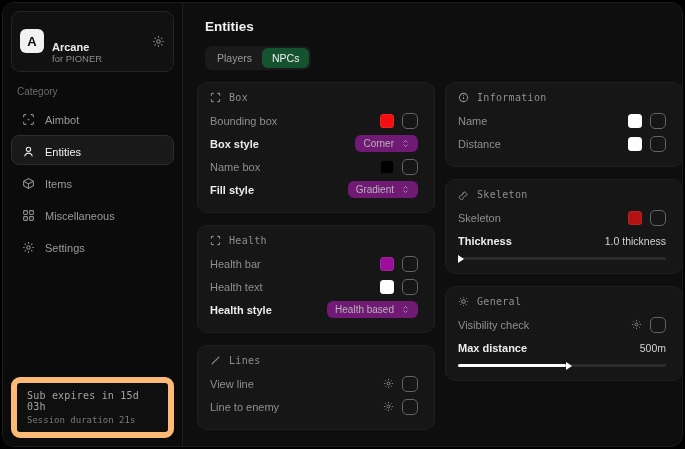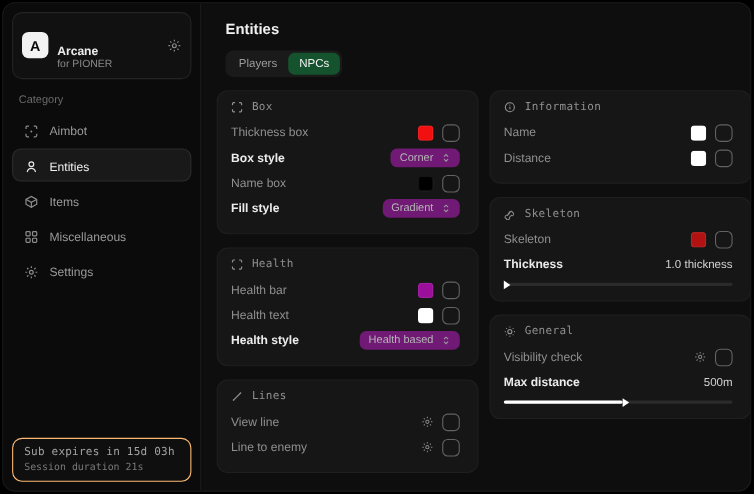--- a/index.html
+++ b/index.html
@@ -14,21 +14,21 @@
   .brand-title{font-size:11px;font-weight:bold;color:#ececec;}
   .brand-sub{font-size:9.5px;color:#8a8a8a;}
   .brand-gear{color:#8a8a8a;display:flex;}
   .category{margin:14px 6px 6px 6px;font-size:10px;color:#6a6a6a;}
   .nav{display:flex;flex-direction:column;gap:2px;}
   .nav-item{display:flex;align-items:flex-end;gap:10px;padding:6px 10px;border-radius:8px;color:#9a9a9a;font-size:11px;border:1px solid transparent;height:16px;}
   .nav-item .nicon{display:flex;color:#8d8d8d;}
   .nav-item.active{background:#191919;border-color:#2d2d2d;color:#f0f0f0;}
   .nav-item.active .nicon{color:#e8e8e8;}
   .sidebar-spacer{flex:1;}
-  .footer-card{border:1px solid #fdba74;background:#0f0f0f;border-radius:9px;padding:7px 10px;font-family:"DejaVu Sans Mono",monospace;}
+  .footer-card{border:6px solid #fdba74;background:#0f0f0f;border-radius:9px;padding:7px 10px;font-family:"DejaVu Sans Mono",monospace;}
   .footer-line1{font-size:10px;color:#a3a3a3;letter-spacing:0.2px;}
   .footer-line2{font-size:9px;color:#7a7a7a;margin-top:3px;}
 
   
   .main{flex:1;padding:12px 14px;box-sizing:border-box;}
   .main-title{font-size:13.5px;font-weight:bold;color:#f1f1f1;margin:4px 0 12px 8px;}
   .tabs{display:inline-flex;background:#1a1a1a;border-radius:7px;padding:2px;margin-left:8px;margin-bottom:12px;}
   .tab{font-size:10.5px;color:#9a9a9a;padding:4px 10px;border-radius:6px;}
   .tab.active{background:#14532d;color:#f2f2f2;}
   .cols{display:flex;gap:10px;}
@@ -146,21 +146,21 @@
         <div class="card">
           <div class="card-head">
             <span class="hicon">
               <svg width="11" height="11" viewBox="0 0 24 24" fill="none" stroke="currentColor" stroke-width="2.4">
                   <path d="M3 8V5a2 2 0 0 1 2-2h3M16 3h3a2 2 0 0 1 2 2v3M21 16v3a2 2 0 0 1-2 2h-3M8 21H5a2 2 0 0 1-2-2v-3"></path>
                 </svg>
             </span>
             <span>Box</span>
           </div>
           <div class="row">
-            <span class="rlabel">Thickness box</span>
+            <span class="rlabel">Bounding box</span>
             <span class="rcontrols">
               <span class="swatch" style="background: rgb(241, 15, 15);"></span>
               <span class="checkbox"></span>
             </span>
           </div>
           <div class="row">
             <span class="rlabel bright">Box style</span>
             <span class="dropdown">
               <span class="dvalue">Corner</span>
               <span class="dicon">

